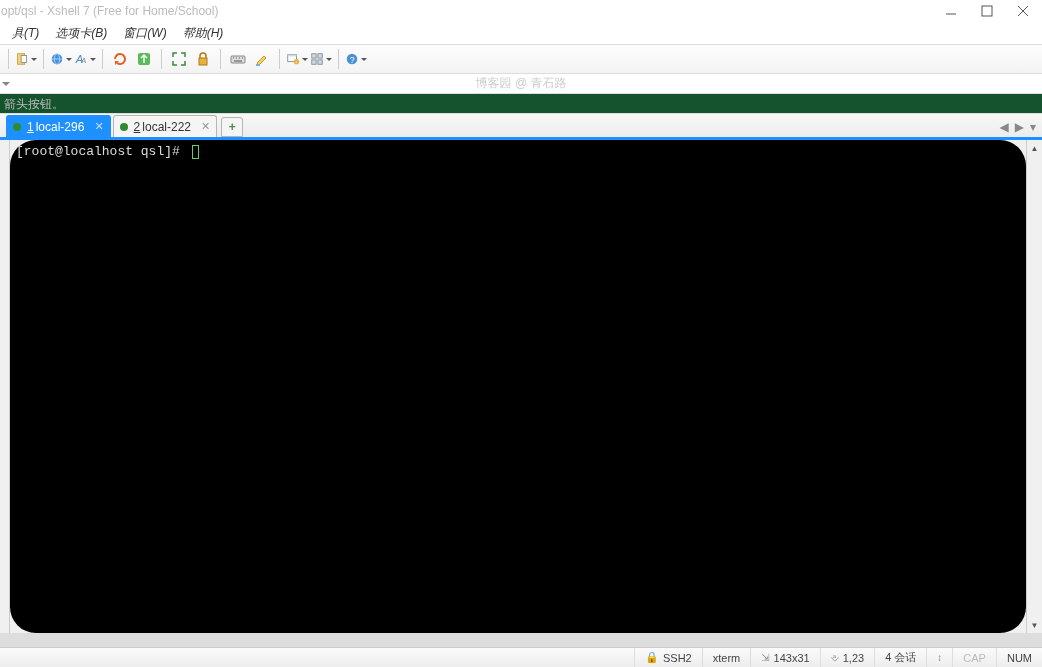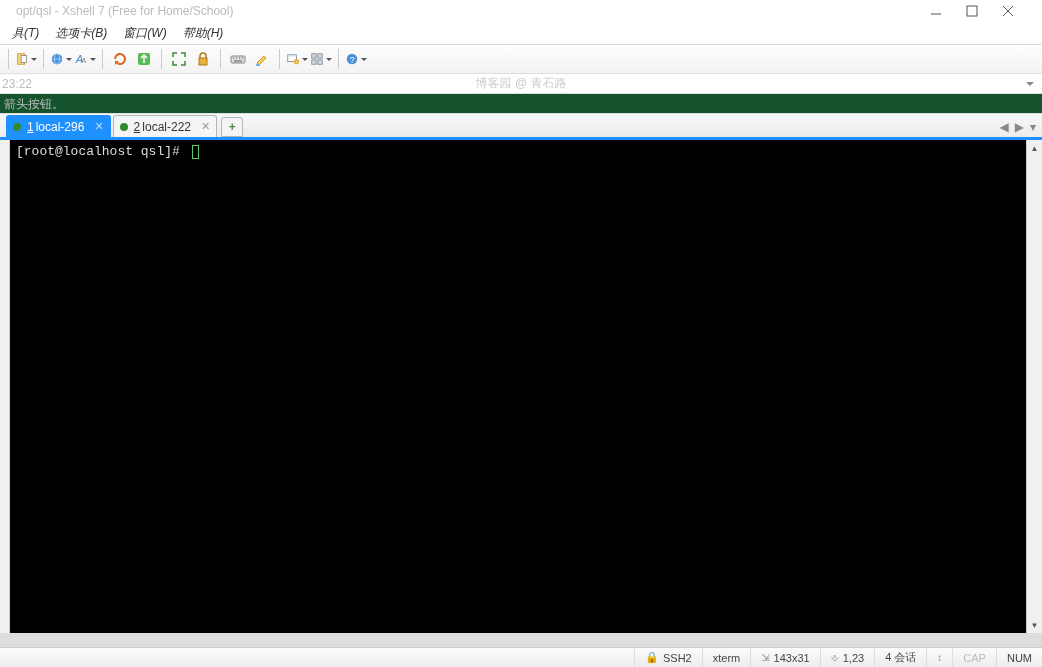--- a/index.html
+++ b/index.html
@@ -13,21 +13,21 @@
   display: flex;
   flex-direction: column;
 }
 
 
 .title-bar {
   height: 22px;
   background: #fff;
   display: flex;
   align-items: center;
-  padding: 0 16px;
+  padding: 0 1px;
   color: #bbb;
   font-size: 12px;
   gap: 36px;
 }
 .title-bar .title-text { flex: 1; }
 .win-controls { display: flex; gap: 0; }
 .win-btn {
   width: 36px;
   height: 22px;
   display: flex;
@@ -207,20 +207,21 @@
 }
 .terminal {
   flex: 1;
   background: #000;
   color: #ccc;
   font-family: "Consolas", "Courier New", monospace;
   font-size: 13px;
   padding: 4px 6px;
   position: relative;
   overflow: hidden;
+  border-radius: 26px;
 }
 .terminal .prompt {
   color: #ddd;
 }
 .terminal .cursor {
   display: inline-block;
   width: 7px;
   height: 14px;
   border: 1px solid #6c6;
   margin-left: 4px;
@@ -390,21 +391,20 @@
   <div class="tb-sep"></div>
   <div class="tb-btn tb-dropdown">
     <svg class="icon" viewBox="0 0 16 16">
         <circle cx="8" cy="8" r="6" fill="#4a90d9"></circle>
         <text x="5.5" y="12" font-size="10" fill="#fff">?</text>
       </svg>
   </div>
 </div>
 
 <div class="address-bar">
-  <span class="addr-text">23:22</span>
   <span class="watermark">博客园 @ 青石路</span>
   <span class="addr-drop"></span>
 </div>
 
 <div class="hint-bar">
   <span>箭头按钮。</span>
 </div>
 
 <div class="tabs-row">
   <div class="tab active">

